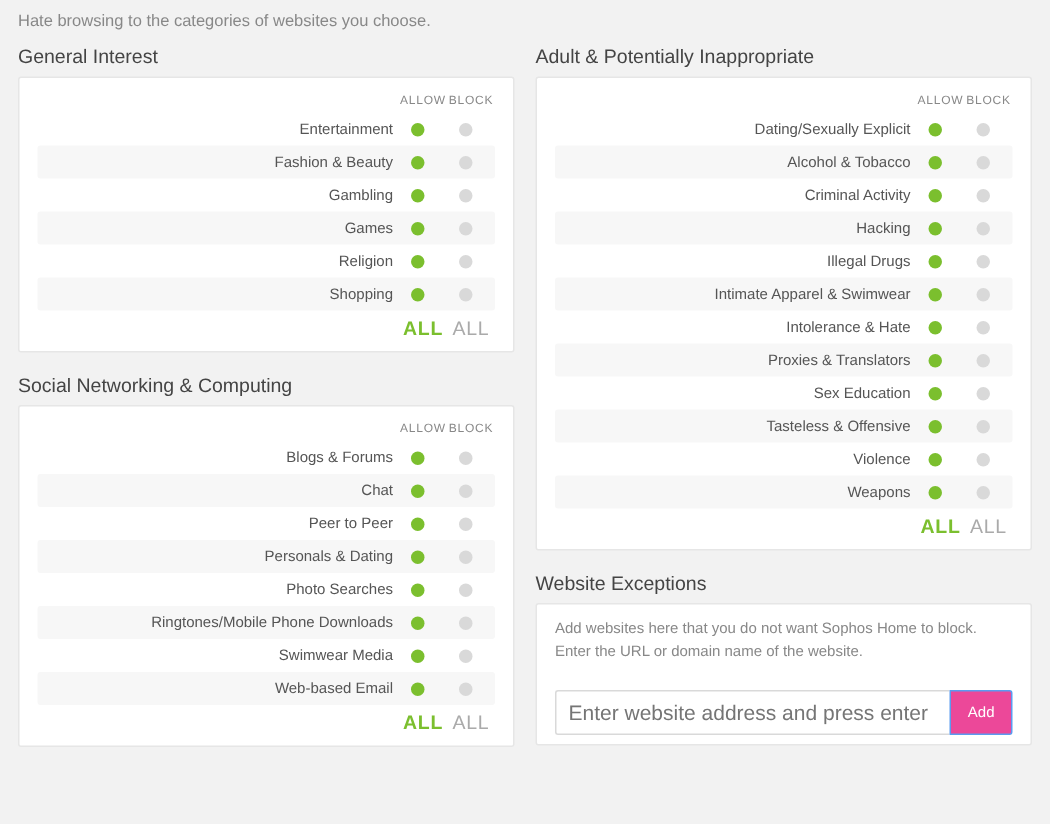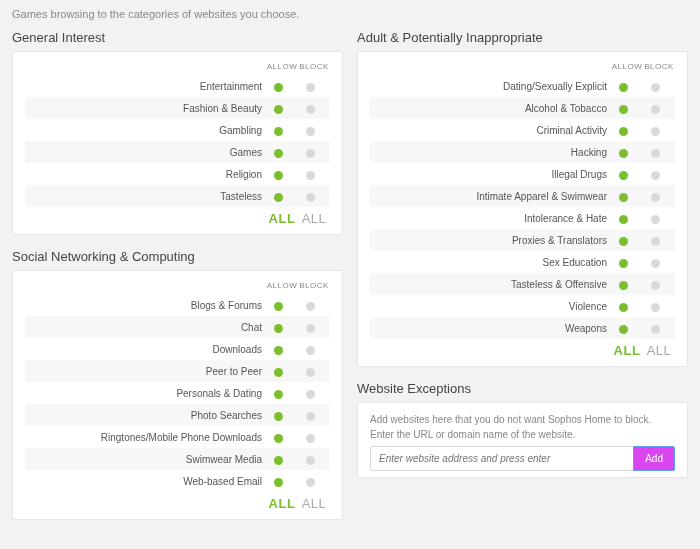--- a/index.html
+++ b/index.html
@@ -73,50 +73,49 @@
     padding: 4px 0 2px 0;
     font-size: 13px;
   }
   .card-footer span { width: 32px; text-align: center; cursor: pointer; }
   .all-allow { color: #7bbf2e; font-weight: 600; letter-spacing: 0.5px;}
   .all-block { color: #aaa; letter-spacing: 0.5px;}
   .except-desc {
     font-size: 10px;
     color: #888;
     line-height: 1.45;
-    margin-bottom: 4px;
+    margin-bottom: 18px;
   }
   .input-row {
     display: flex;
   }
   .input-row input {
     flex: 1;
     border: 1px solid #d9d9d9;
     border-right: none;
     border-radius: 2px 0 0 2px;
     padding: 6px 8px;
-    font-size: 10px;
+    font-size: 14px;
     color: #666;
     outline: none;
-    font-style: italic;
   }
   .input-row button {
-    background: #d946ef;
+    background: #ec4899;
     border: 1px solid #5b9bf0;
     color: #fff;
     font-size: 10px;
     padding: 0 11px;
     border-radius: 0 2px 2px 0;
     cursor: pointer;
   }
 </style>
 </head>
 <body>
 
-<div class="desc">Games browsing to the categories of websites you choose.</div>
+<div class="desc">Hate browsing to the categories of websites you choose.</div>
 
 <div class="columns">
 
   <div class="col">
 
     <div class="section-title">General Interest</div>
     <div class="card">
       <div class="card-inner">
         <div class="card-header">
           <span>ALLOW</span>
@@ -142,21 +141,21 @@
               <div class="row-label">Games</div>
               <div class="dot-cell"><span class="dot allow"></span></div>
               <div class="dot-cell"><span class="dot block"></span></div>
             </div>
             <div class="row">
               <div class="row-label">Religion</div>
               <div class="dot-cell"><span class="dot allow"></span></div>
               <div class="dot-cell"><span class="dot block"></span></div>
             </div>
             <div class="row">
-              <div class="row-label">Tasteless</div>
+              <div class="row-label">Shopping</div>
               <div class="dot-cell"><span class="dot allow"></span></div>
               <div class="dot-cell"><span class="dot block"></span></div>
             </div>
           </div>
         <div class="card-footer">
           <span class="all-allow">ALL</span>
           <span class="all-block">ALL</span>
         </div>
       </div>
     </div>
@@ -169,25 +168,20 @@
           <span>BLOCK</span>
         </div>
         <div>
             <div class="row">
               <div class="row-label">Blogs &amp; Forums</div>
               <div class="dot-cell"><span class="dot allow"></span></div>
               <div class="dot-cell"><span class="dot block"></span></div>
             </div>
             <div class="row">
               <div class="row-label">Chat</div>
-              <div class="dot-cell"><span class="dot allow"></span></div>
-              <div class="dot-cell"><span class="dot block"></span></div>
-            </div>
-            <div class="row">
-              <div class="row-label">Downloads</div>
               <div class="dot-cell"><span class="dot allow"></span></div>
               <div class="dot-cell"><span class="dot block"></span></div>
             </div>
             <div class="row">
               <div class="row-label">Peer to Peer</div>
               <div class="dot-cell"><span class="dot allow"></span></div>
               <div class="dot-cell"><span class="dot block"></span></div>
             </div>
             <div class="row">
               <div class="row-label">Personals &amp; Dating</div>

